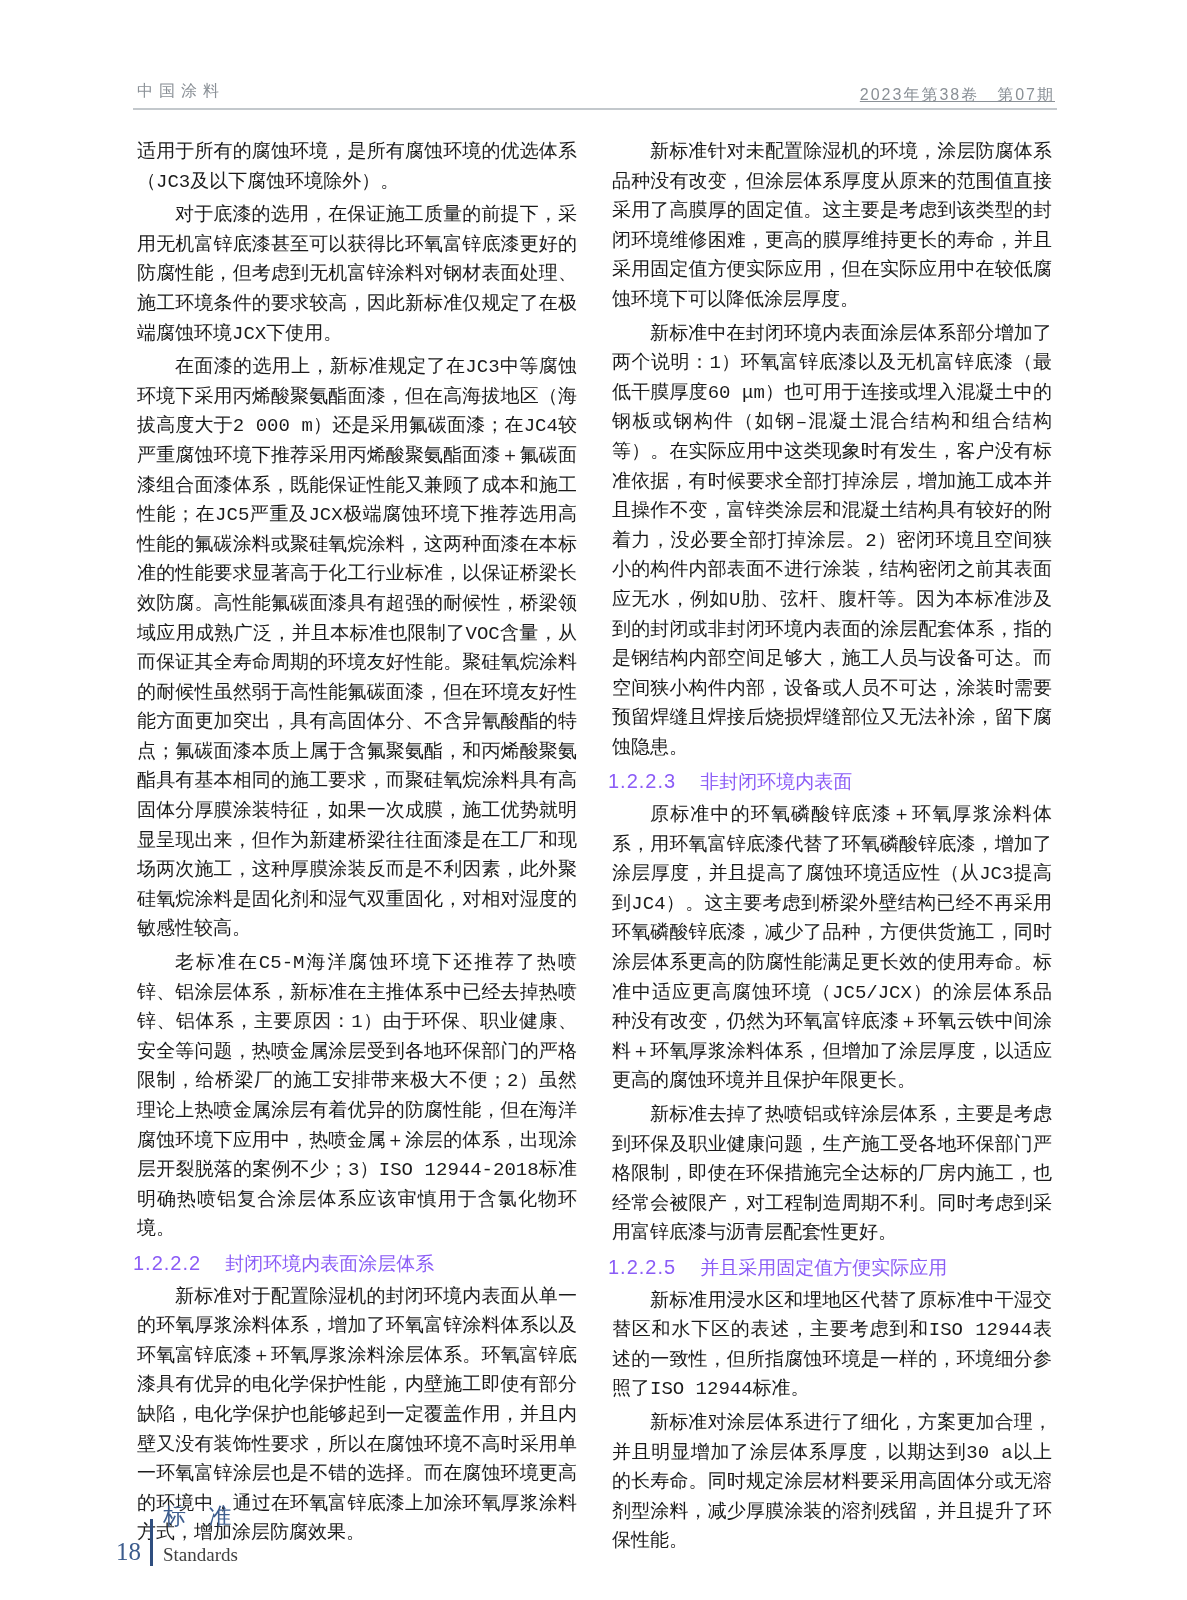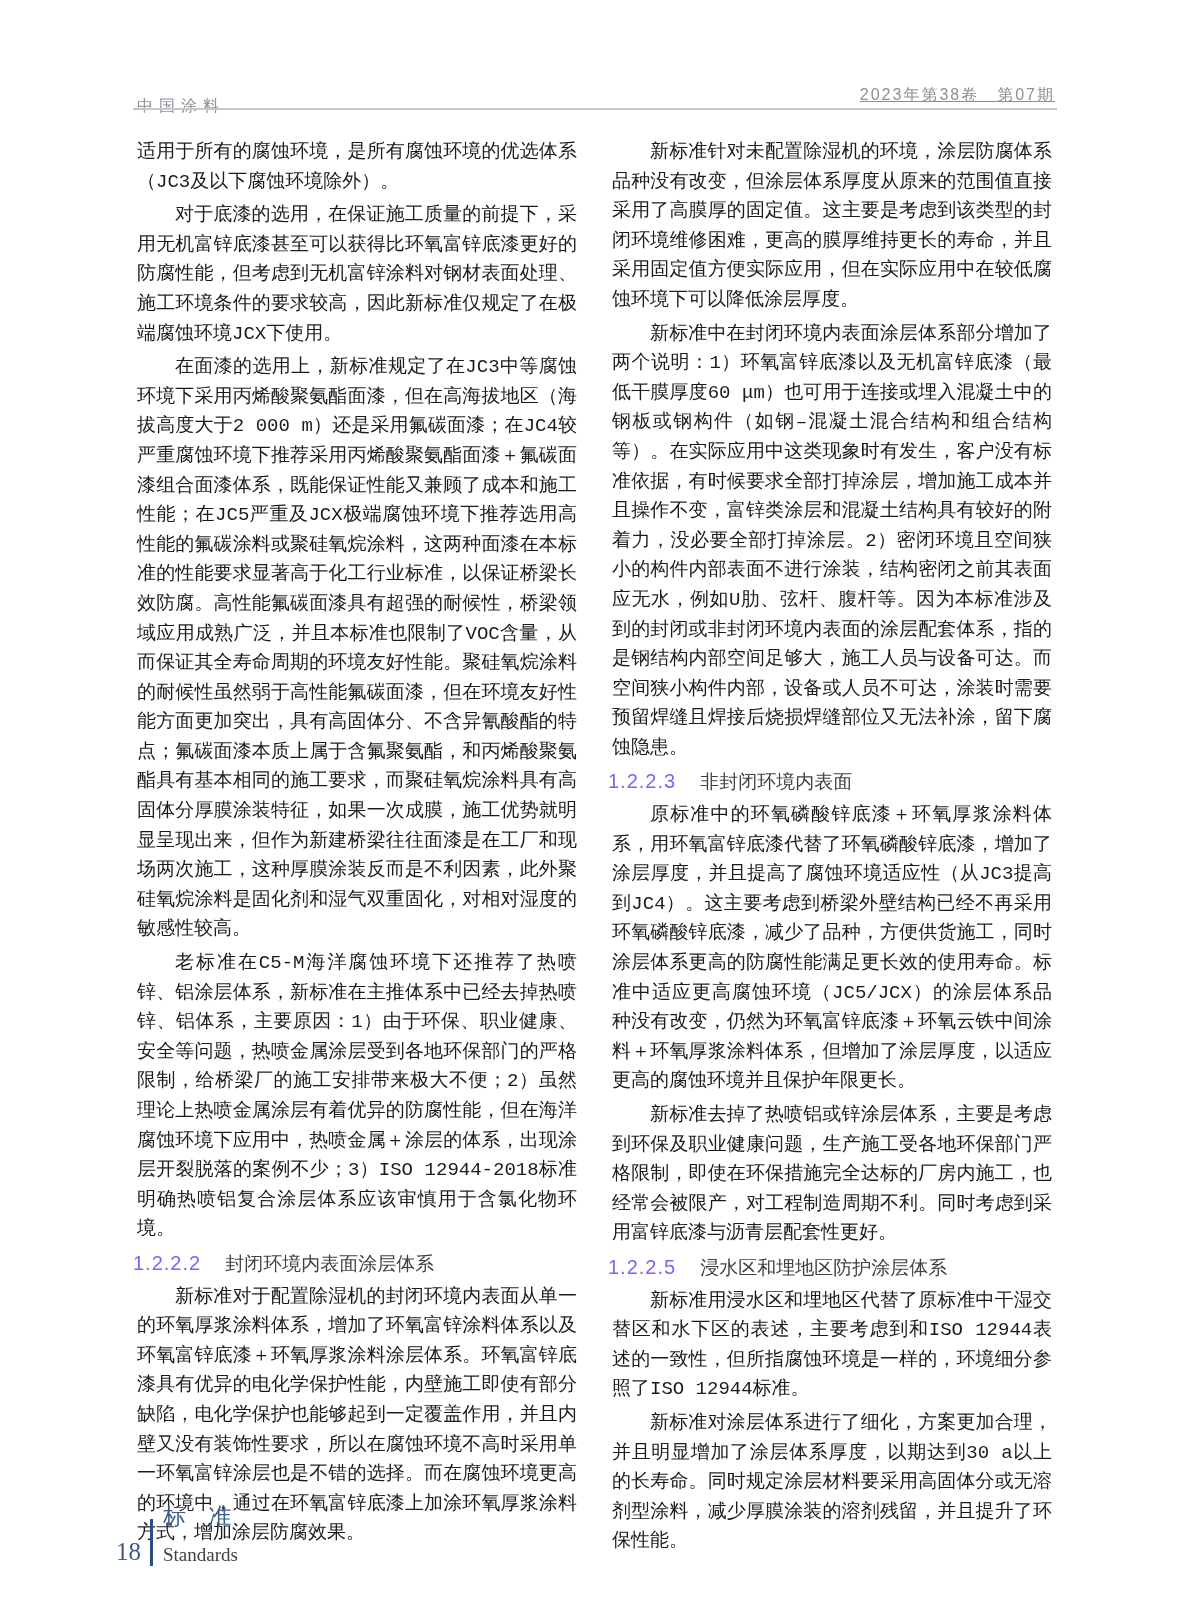--- a/index.html
+++ b/index.html
@@ -3,21 +3,21 @@
 <meta charset="utf-8">
 <style>
   html,body { margin:0; padding:0; background:#ffffff; }
   .page {
     position:relative; width:1187px; height:1600px; background:#ffffff;
     font-family:"Liberation Serif","DejaVu Serif",serif; color:#1b1b1b; overflow:hidden;
   }
 
   
   .header-journal {
-    position:absolute; left:137px; top:96px;
+    position:absolute; left:137px; top:81px;
     font-family:"Liberation Sans","DejaVu Sans",sans-serif;
     font-size:16px; letter-spacing:6px; color:#8a9096;
   }
   .header-issue {
     position:absolute; right:132px; top:85px;
     font-family:"Liberation Sans","DejaVu Sans",sans-serif;
     font-size:16px; letter-spacing:2px; color:#8a9096;text-decoration:underline;
   }
   .header-rule {
     position:absolute; left:133px; top:108px; width:924px; height:2px; background:#c3c8cc;
@@ -34,21 +34,21 @@
   .col p { margin:4px; padding:0;font-family:Liberation Mono, monospace; }
   .col p.indent { text-indent:2em; }
 
   
   .sec {
     margin:0; padding:0; font-weight:normal; text-align:left;
     font-size:19px; line-height:29.6px;
     font-family:"Liberation Sans","DejaVu Sans",sans-serif;
   }
   .sec .sec-num  { color:#8b5cf6; font-size:20px; letter-spacing:1px; margin-right:24px; }
-  .sec .sec-title{ color:#404040; }
+  .sec .sec-title{ color:#8b5cf6; }
 
   
   .footer { position:absolute; left:116px; top:1498px; display:flex; align-items:flex-end; }
   .footer-page {
     font-size:25px; color:#3c5c8d; margin:12px 9px 0 0;
     font-family:"Liberation Serif","DejaVu Serif",serif;
   }
   .footer-bar { width:3px; height:47px; background:#2f4e7f; margin:2px 10px 0 0; }
   .footer-label-cn {
     font-family:"Liberation Sans","DejaVu Sans",sans-serif;
@@ -81,21 +81,21 @@
 
   <div class="col col-right">
     <p class="indent">新标准针对未配置除湿机的环境，涂层防腐体系品种没有改变，但涂层体系厚度从原来的范围值直接采用了高膜厚的固定值。这主要是考虑到该类型的封闭环境维修困难，更高的膜厚维持更长的寿命，并且采用固定值方便实际应用，但在实际应用中在较低腐蚀环境下可以降低涂层厚度。</p>
     <p class="indent">新标准中在封闭环境内表面涂层体系部分增加了两个说明：1）环氧富锌底漆以及无机富锌底漆（最低干膜厚度60 μm）也可用于连接或埋入混凝土中的钢板或钢构件（如钢–混凝土混合结构和组合结构等）。在实际应用中这类现象时有发生，客户没有标准依据，有时候要求全部打掉涂层，增加施工成本并且操作不变，富锌类涂层和混凝土结构具有较好的附着力，没必要全部打掉涂层。2）密闭环境且空间狭小的构件内部表面不进行涂装，结构密闭之前其表面应无水，例如U肋、弦杆、腹杆等。因为本标准涉及到的封闭或非封闭环境内表面的涂层配套体系，指的是钢结构内部空间足够大，施工人员与设备可达。而空间狭小构件内部，设备或人员不可达，涂装时需要预留焊缝且焊接后烧损焊缝部位又无法补涂，留下腐蚀隐患。</p>
     <h3 class="sec">
       <span class="sec-num">1.2.2.3</span><span class="sec-title">非封闭环境内表面</span>
     </h3>
     <p class="indent">原标准中的环氧磷酸锌底漆＋环氧厚浆涂料体系，用环氧富锌底漆代替了环氧磷酸锌底漆，增加了涂层厚度，并且提高了腐蚀环境适应性（从JC3提高到JC4）。这主要考虑到桥梁外壁结构已经不再采用环氧磷酸锌底漆，减少了品种，方便供货施工，同时涂层体系更高的防腐性能满足更长效的使用寿命。标准中适应更高腐蚀环境（JC5/JCX）的涂层体系品种没有改变，仍然为环氧富锌底漆＋环氧云铁中间涂料＋环氧厚浆涂料体系，但增加了涂层厚度，以适应更高的腐蚀环境并且保护年限更长。</p>
     <p class="indent">新标准去掉了热喷铝或锌涂层体系，主要是考虑到环保及职业健康问题，生产施工受各地环保部门严格限制，即使在环保措施完全达标的厂房内施工，也经常会被限产，对工程制造周期不利。同时考虑到采用富锌底漆与沥青层配套性更好。</p>
     <h3 class="sec">
-      <span class="sec-num">1.2.2.5</span><span class="sec-title">浸水区和埋地区防护涂层体系</span>
+      <span class="sec-num">1.2.2.5</span><span class="sec-title">并且采用固定值方便实际应用</span>
     </h3>
     <p class="indent">新标准用浸水区和埋地区代替了原标准中干湿交替区和水下区的表述，主要考虑到和ISO 12944表述的一致性，但所指腐蚀环境是一样的，环境细分参照了ISO 12944标准。</p>
     <p class="indent">新标准对涂层体系进行了细化，方案更加合理，并且明显增加了涂层体系厚度，以期达到30 a以上的长寿命。同时规定涂层材料要采用高固体分或无溶剂型涂料，减少厚膜涂装的溶剂残留，并且提升了环保性能。</p>
   </div>
 
   <div class="footer">
     <div class="footer-page">18</div>
     <div class="footer-bar"></div>
     <div>
       <div class="footer-label-cn">标 准</div>

